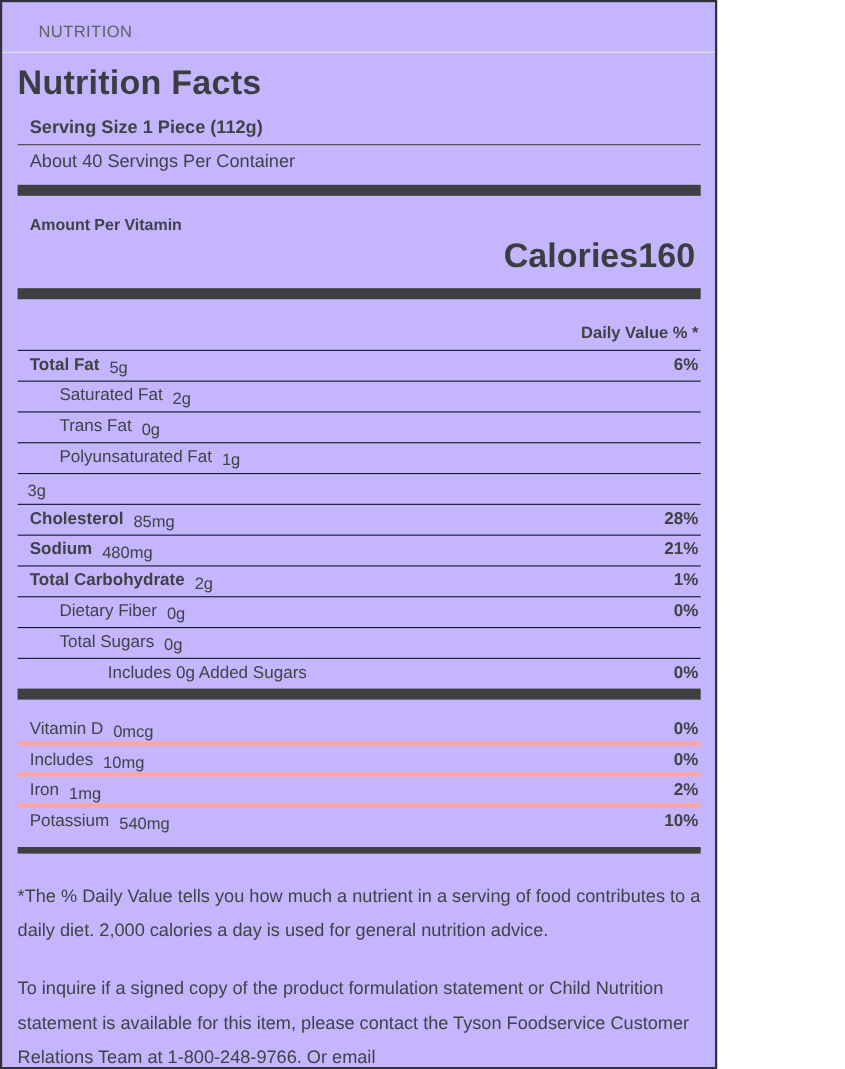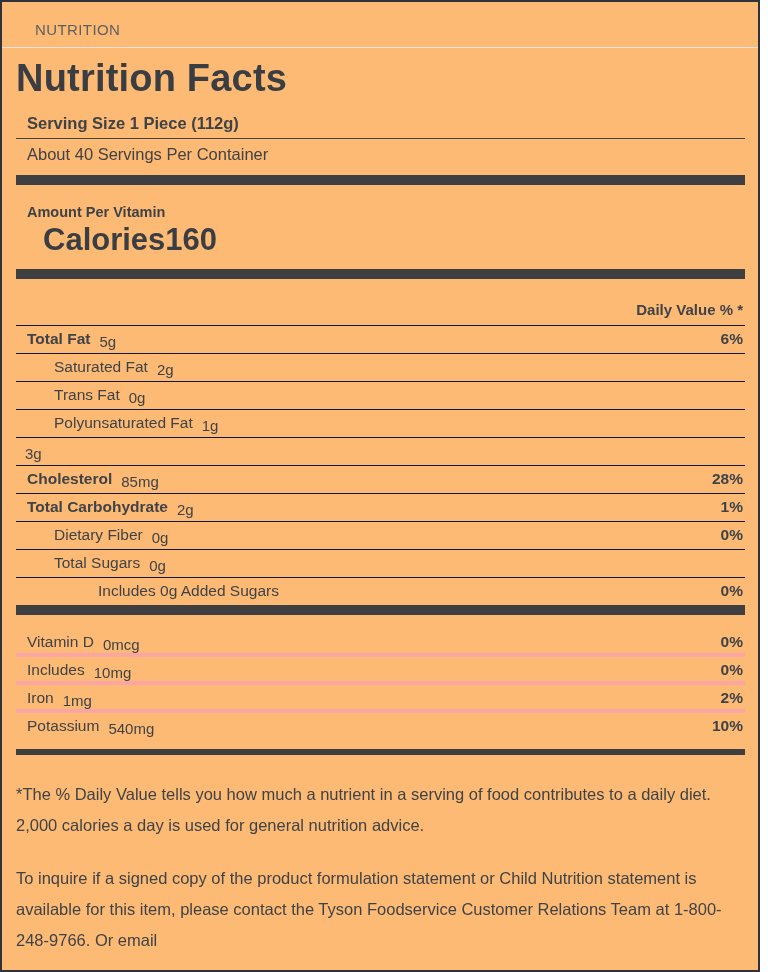--- a/index.html
+++ b/index.html
@@ -3,40 +3,40 @@
 <meta charset="utf-8">
 <style>
   * { margin: 0; padding: 0; box-sizing: border-box; }
   html, body { background: #ffffff; }
   body {
     font-family: "Liberation Sans", "DejaVu Sans", sans-serif;
     color: #3f4347;
     width: 768px;
   }
   .label-box {
-    width: 760px;
+    width: 652px;
     height: 972px;
     border: 2px solid #2f323b;
-    background: #fdba74;
+    background: #c4b5fd;
     padding: 0 13px 0 14px;
     overflow: hidden;
   }
   .kicker {
     margin: 19px 0 0 19px;
     font-size: 15px;
     letter-spacing: 0.4px;
     color: #5c6063;
   }
   .light-divider {
     border-bottom: 1px solid #e3e3e3;
     margin: 9px -13px 0 -14px;
   }
   .title {
     margin-top: 9px;
-    font-size: 38px;
+    font-size: 31px;
     font-weight: bold;
     color: #3a3e43;
     letter-spacing: 0.2px;
   }
   .serving-size {
     margin: 14px 0 0 11px;
     font-size: 16.5px;
     font-weight: bold;
   }
   .thin-line { border-bottom: 1px solid #454545; margin-top: 5px; }
@@ -46,21 +46,21 @@
   }
   .thick-bar { height: 10px; background: #3f3f42; margin-top: 11px; }
   .medium-bar { height: 6px; background: #3f3f42; }
   .amount-per-serving {
     margin: 19px 0 0 11px;
     font-size: 14.5px;
     font-weight: bold;
   }
   .calories-row {
     display: flex;
-    justify-content: flex-start;
+    justify-content: flex-end;
     align-items: baseline;
     margin: 2px 0 0 27px;
   }
   .calories-label, .calories-value {
     font-size: 31px;
     font-weight: bold;
     color: #3a3e43;
   }
   .calories-value { margin-right: 5px; }
   .dv-header {
@@ -155,20 +155,25 @@
     <div class="row ind1">
       <span class="amt">3g</span>
       <span class="dv"></span>
     </div>
     <div class="row bold">
       <span class="nname">Cholesterol</span>
       <span class="amt">85mg</span>
       <span class="dv">28%</span>
     </div>
     <div class="row bold">
+      <span class="nname">Sodium</span>
+      <span class="amt">480mg</span>
+      <span class="dv">21%</span>
+    </div>
+    <div class="row bold">
       <span class="nname">Total Carbohydrate</span>
       <span class="amt">2g</span>
       <span class="dv">1%</span>
     </div>
     <div class="row ind1">
       <span class="nname">Dietary Fiber</span>
       <span class="amt">0g</span>
       <span class="dv">0%</span>
     </div>
     <div class="row ind1">

